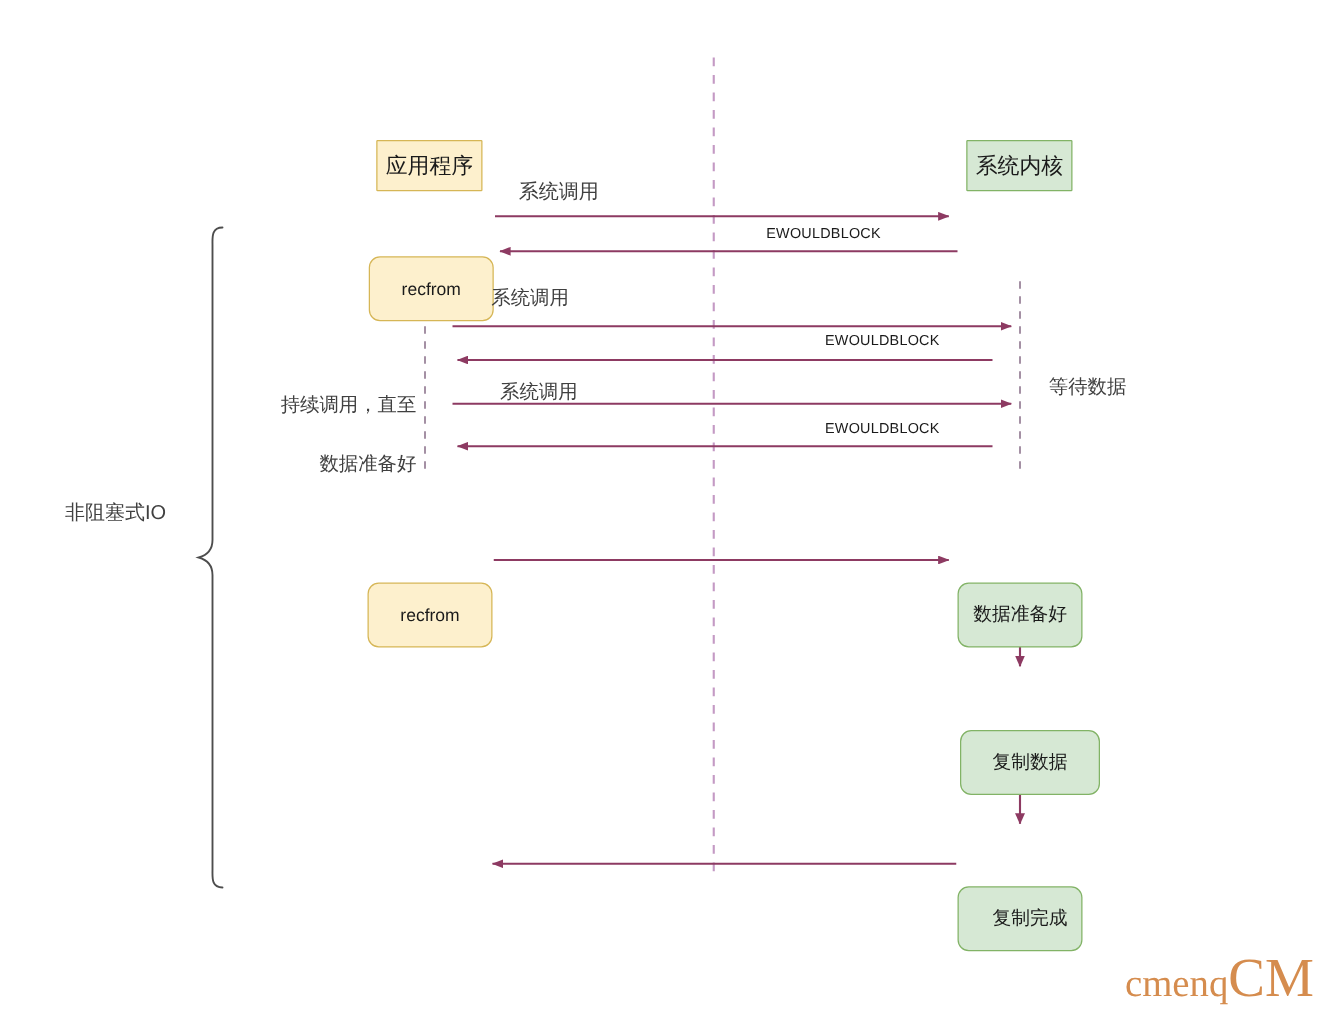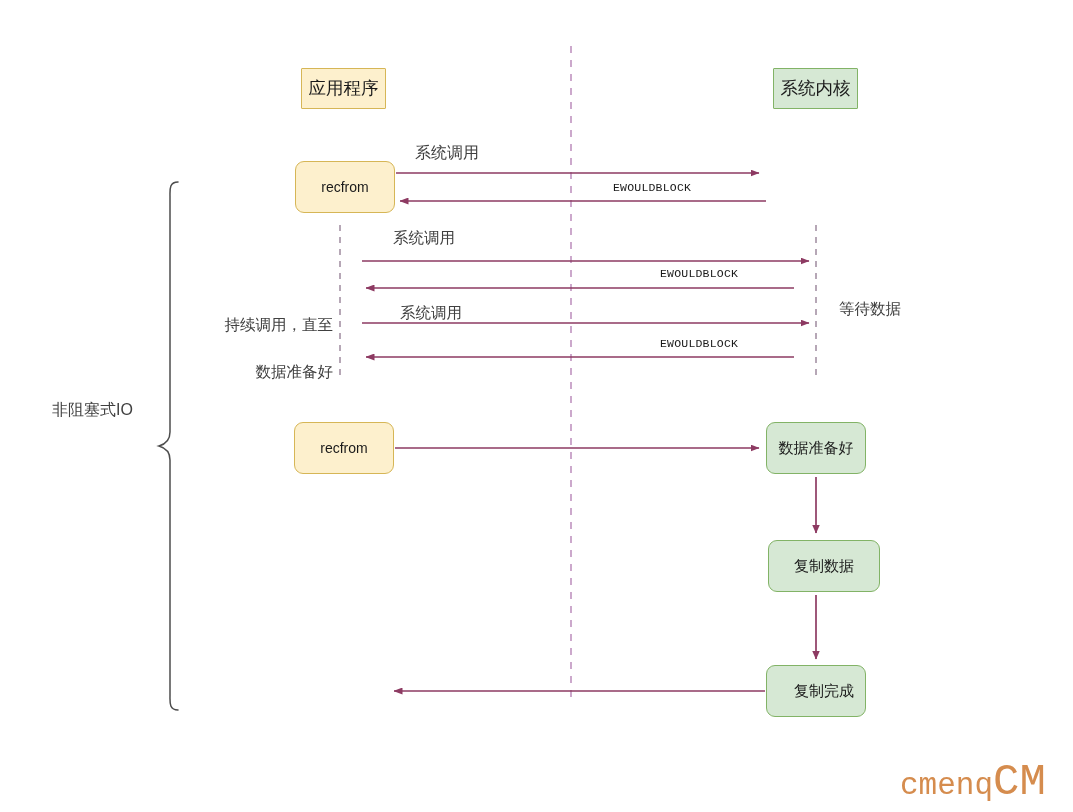--- a/index.html
+++ b/index.html
@@ -29,20 +29,21 @@
   
   .node {
     position: absolute;
     box-sizing: border-box;
     display: flex;
     align-items: center;
     justify-content: center;
     text-align: center;
     line-height: 1.2;
     color: #1a1a1a;
+    margin-top: 44px;
   }
   .node-app {
     background: #fdf0cd;
     border: 1.4px solid #d6b656;
   }
   .node-kernel {
     background: #d6e8d4;
     border: 1.4px solid #82b366;
   }
   .rounded {
@@ -68,38 +69,38 @@
   .label {
     position: absolute;
     color: #404040;
     white-space: pre;
   }
   .label-cjk {
     font-size: 15.5px;
     font-weight: 500;
   }
   .label-mono {
-    font-family: Liberation Mono, monospace;
+    font-family: Liberation Sans, sans-serif;
     font-size: 11.5px;
     letter-spacing: 0.2px;
     color: #1a1a1a;
   }
   .label-big {
     font-size: 16px;
     font-weight: 500;
   }
   .label-center {
     text-align: right;
     line-height: 1.5;
   }
 
   
   #watermark {
     position: absolute;
-    font-family: Liberation Mono, monospace;
+    font-family: Liberation Serif, serif;
     color: #d2833f;
     opacity: 0.92;
     white-space: nowrap;
     letter-spacing: 0px;
   }
   #watermark .wm-small {
     font-size: 31px;
   }
   #watermark .wm-big {
     font-size: 44px;

